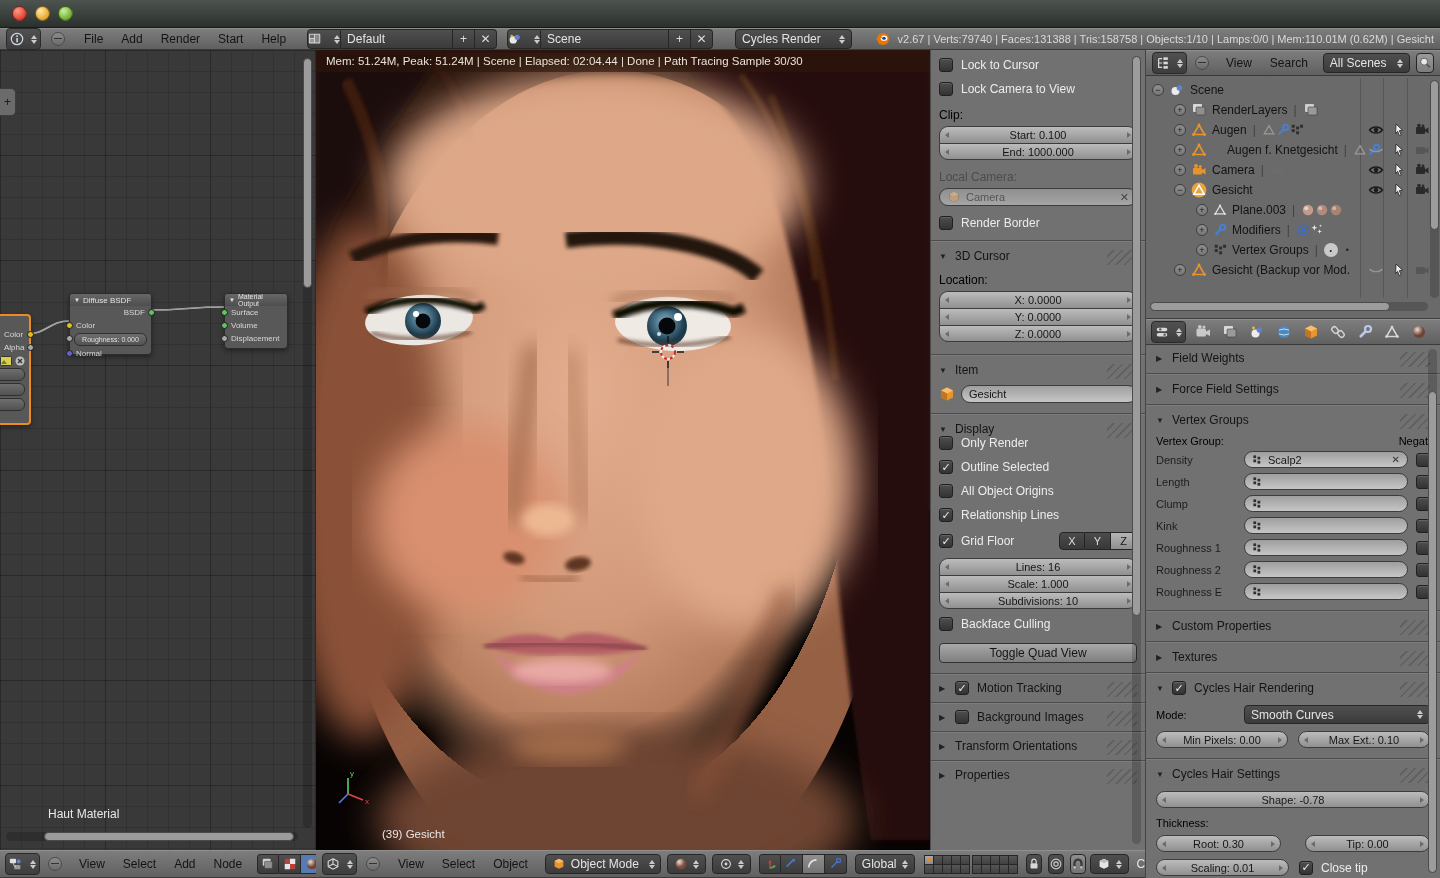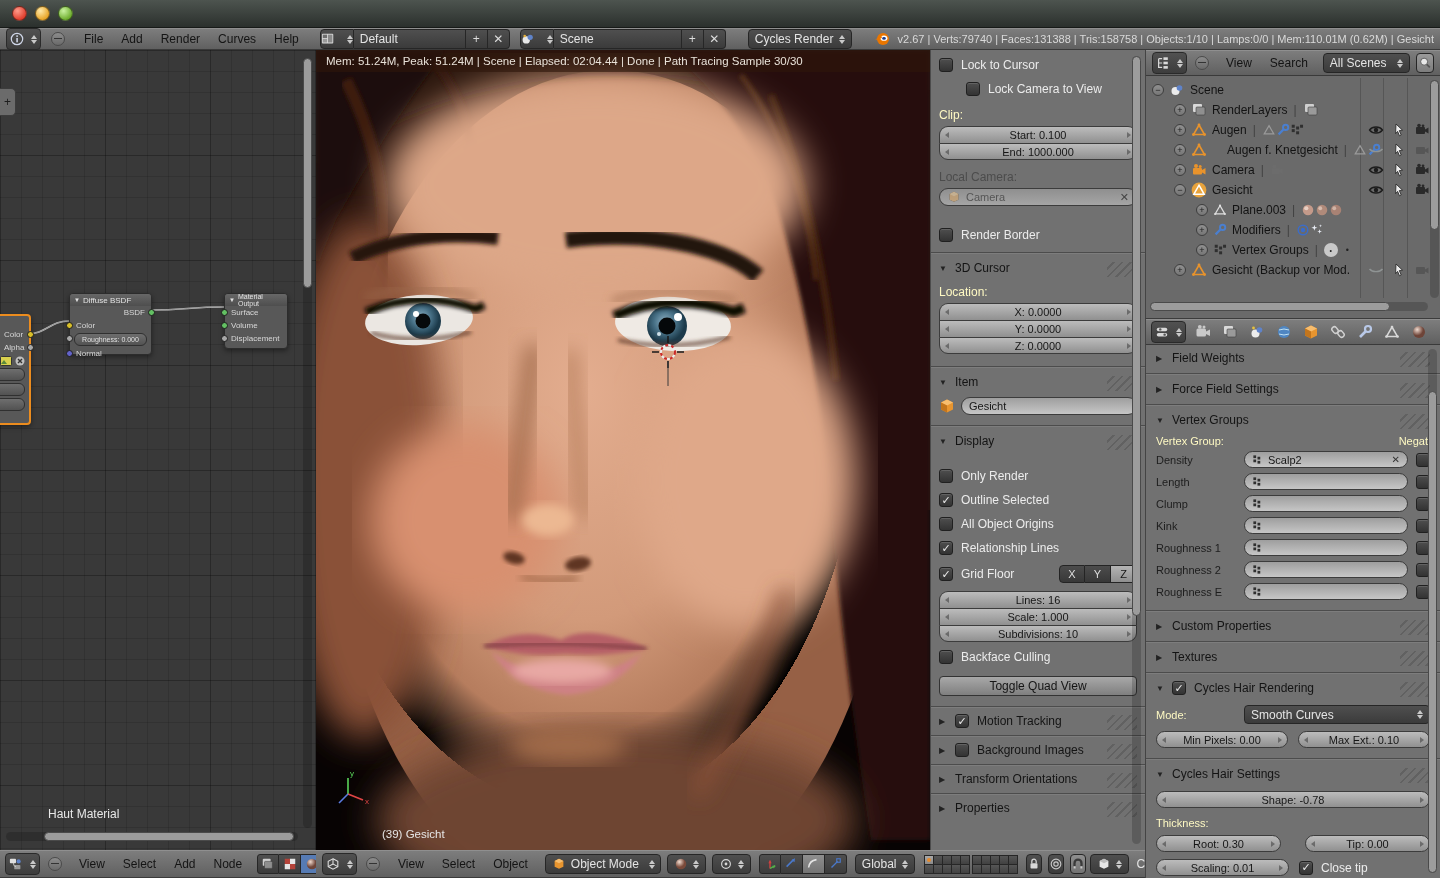--- a/index.html
+++ b/index.html
@@ -45,21 +45,21 @@
   .pill.bot{border-radius:0 0 9px 9px;}
   .field{height:18px;background:linear-gradient(#9e9e9e,#c6c6c6);border:1px solid #3c3c3c;
          border-radius:9px;color:#161616;font-size:11px;display:flex;align-items:center;
          padding:0 7px;box-sizing:border-box;gap:5px;}
   .chk{width:14px;height:14px;border-radius:3px;background:linear-gradient(#4e4e4e,#333);
        border:1px solid #202020;box-shadow:inset 0 1px 0 rgba(255,255,255,.12);
        display:inline-flex;align-items:center;justify-content:center;
        color:#ececec;font-size:11px;font-weight:bold;flex:none;box-sizing:border-box;}
   .chk.on::after{content:"✓";}
   .olabel{font-size:12px;color:#ececec;margin-left:8px;white-space:nowrap;}
-  .plabel{font-size:12px;color:#fef9c3;white-space:nowrap;}
+  .plabel{font-size:12px;color:#000000;white-space:nowrap;}
   .phead{display:flex;align-items:center;font-size:12px;color:#141414;position:relative;}
   .tri{font-size:8px;margin-right:6px;color:#222;width:10px;flex:none;}
   .sep{border-top:1px solid rgba(0,0,0,.32);box-shadow:0 1px 0 rgba(255,255,255,.09);}
   .stripes{position:absolute;right:0;top:1px;width:30px;height:15px;
            background:repeating-linear-gradient(135deg,transparent 0 4px,rgba(0,0,0,.14) 4px 6px);}
   .i16{width:16px;height:16px;flex:none;}
   .i14{width:14px;height:14px;flex:none;}
   
   .nodegrid{background-color:#393939;
     background-image:linear-gradient(rgba(0,0,0,.13) 1px,transparent 1px),
@@ -123,21 +123,21 @@
         </svg>
       <span class="darr">
           <i class="u"></i>
           <i class="d"></i>
         </span>
     </div>
     <div class="collapse" style="margin:0 10px;"></div>
     <span class="menu">File</span>
     <span class="menu">Add</span>
     <span class="menu">Render</span>
-    <span class="menu">Curves</span>
+    <span class="menu">Start</span>
     <span class="menu">Help</span>
     <div class="fx" style="margin-left:12px;gap:0;">
       <div class="sq" style="border-radius:4px 0 0 4px;width:34px;gap:2px;">
         <svg class="i14" viewBox="0 0 16 16">
             <rect x="1" y="2" width="13" height="11" rx="1" fill="#d9d9d9"></rect>
             <rect x="2" y="3" width="5" height="4" fill="#6f6f6f"></rect>
             <rect x="2" y="8" width="5" height="4" fill="#9a9a9a"></rect>
             <rect x="8" y="3" width="5" height="9" fill="#8a8a8a"></rect>
           </svg>
         <span class="darr">
@@ -440,21 +440,21 @@
       <span style="font-size:11.5px;color:#e9e2d9;">Mem: 51.24M, Peak: 51.24M | Scene | Elapsed: 02:04.44 | Done | Path Tracing Sample 30/30</span>
     </div>
     <div class="abs" style="left:66px;top:778px;font-size:11.5px;color:#e6e6e6;">(39) Gesicht</div>
 
     
     <div class="abs" style="left:614px;top:0;width:215px;height:800px;background:#717171;border-left:1px solid #4c4c4c;box-sizing:border-box;padding:6px 8px 0 8px;overflow:hidden;">
       <div class="fx" style="margin-top:2px;">
         <span class="chk"></span>
         <span class="olabel">Lock to Cursor</span>
       </div>
-      <div class="fx" style="margin-top:10px;margin-left:27px;">
+      <div class="fx" style="margin-top:10px;">
         <span class="chk"></span>
         <span class="olabel">Lock Camera to View</span>
       </div>
       <div class="plabel" style="margin-top:12px;">Clip:</div>
       <div class="pill top" style="margin-top:4px;">
         <span class="pa l">
             <i></i>
           </span>
           <span class="pv">Start: 0.100</span>
           <span class="pa r">
@@ -473,21 +473,21 @@
       <div class="plabel" style="margin-top:10px;color:#4c4c4c;">Local Camera:</div>
       <div class="field" style="margin-top:4px;background:linear-gradient(#8f8f8f,#a5a5a5);color:#555;">
         <svg class="i14" viewBox="0 0 16 16" opacity="0.55">
             <path d="M8 2 L13 4.5 L13 11 L8 13.5 L3 11 L3 4.5 Z" fill="#d8a express"></path>
             <path d="M8 2 L13 4.5 L13 11 L8 13.5 L3 11 L3 4.5 Z" fill="#d8a25e"></path>
             <path d="M8 2 L13 4.5 L8 7 L3 4.5 Z" fill="#ecc68e"></path>
           </svg>
         <span style="flex:1;">Camera</span>
         <span style="color:#444;font-size:11px;">✕</span>
       </div>
-      <div class="fx" style="margin-top:22px;align-items:flex-end;">
+      <div class="fx" style="margin-top:10px;align-items:flex-end;">
         <span class="chk"></span>
         <span class="olabel">Render Border</span>
       </div>
       <div class="sep" style="margin:10px -8px 0 -8px;"></div>
       <div class="phead" style="margin-top:8px;">
         <span class="tri">▼</span>
         <span>3D Cursor</span>
           <span class="stripes"></span>
       </div>
       <div class="plabel" style="margin-top:10px;">Location:</div>
@@ -533,21 +533,21 @@
         <div class="field" style="flex:1;">
             <span>Gesicht</span>
           </div>
       </div>
       <div class="sep" style="margin:10px -8px 0 -8px;"></div>
       <div class="phead" style="margin-top:8px;">
         <span class="tri">▼</span>
         <span>Display</span>
           <span class="stripes"></span>
       </div>
-      <div class="fx" style="margin-top:21px;align-items:center;">
+      <div class="fx" style="margin-top:0;align-items:center;">
         <span class="chk"></span>
         <span class="olabel">Only Render</span>
       </div>
       <div class="fx" style="margin-top:10px;">
         <span class="chk on"></span>
         <span class="olabel">Outline Selected</span>
       </div>
       <div class="fx" style="margin-top:10px;">
         <span class="chk"></span>
         <span class="olabel">All Object Origins</span>

